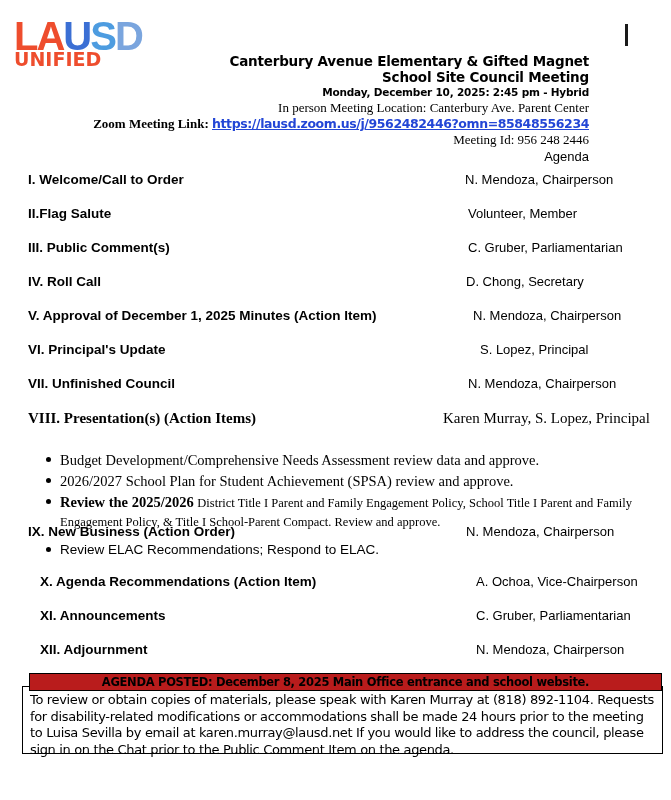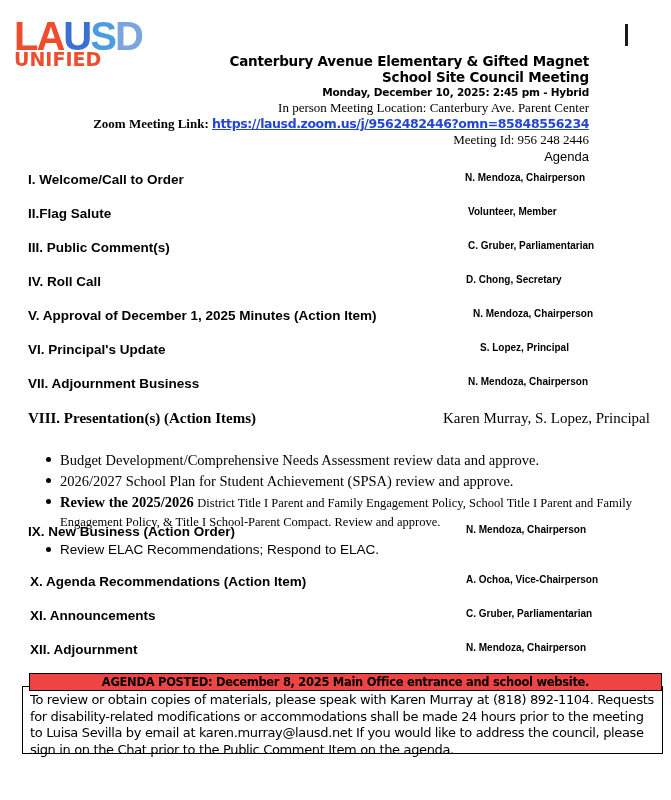--- a/index.html
+++ b/index.html
@@ -131,22 +131,22 @@
     top: 0;
     white-space: nowrap;
   }
   .sans-b {
     font-family: "Liberation Sans", sans-serif;
     font-weight: 700;
     font-size: 13.5px;
   }
   .sans-r {
     font-family: "Liberation Sans", sans-serif;
-    font-weight: 700;
-    font-size: 10px;
+    font-weight: 400;
+    font-size: 13px;
   }
   .serif-b {
     font-family: "Liberation Serif", serif;
     font-weight: 700;
     font-size: 15px;
   }
   .serif-r {
     font-family: "Liberation Serif", serif;
     font-weight: 400;
     font-size: 15px;
@@ -193,21 +193,21 @@
     width: 633px;
     height: 18px;
     border: 1.5px solid #000;
     box-sizing: border-box;
     text-align: center;
     font-family: "DejaVu Sans", sans-serif;
     font-weight: 700;
     font-size: 11.5px;
     line-height: 16px;
     letter-spacing: -0.3px;
-    background: #ef4444;
+    background: #b91c1c;
     z-index: 2;
   }
   #notice-box {
     position: absolute;
     left: 22px;
     top: 686px;
     width: 641px;
     height: 68px;
     border: 1.5px solid #000;
     box-sizing: border-box;
@@ -260,21 +260,21 @@
   </div>
   <div class="row">
     <span class="left sans-b">V. Approval of December 1, 2025 Minutes  (Action Item)</span>
     <span class="right sans-r" style="left:473px">N. Mendoza, Chairperson</span>
   </div>
   <div class="row">
     <span class="left sans-b">VI. Principal's Update</span>
     <span class="right sans-r" style="left:480px">S. Lopez, Principal</span>
   </div>
   <div class="row">
-    <span class="left sans-b">VII. Adjournment Business</span>
+    <span class="left sans-b">VII. Unfinished Council</span>
     <span class="right sans-r" style="left:468px">N. Mendoza, Chairperson</span>
   </div>
 
   <div class="row">
     <span class="left serif-b">VIII. Presentation(s) (Action Items)</span>
     <span class="right serif-r" style="left:443px">Karen Murray, S. Lopez, Principal</span>
   </div>
 </div>
 
 <div class="bullets" style="top:451px">
@@ -296,21 +296,21 @@
   <span class="sans-b" style="position:absolute; left:28px; top:0; white-space:nowrap;">IX. New Business (Action Order)</span>
   <span class="sans-r" style="position:absolute; left:466px; top:0; white-space:nowrap;">N. Mendoza, Chairperson</span>
 </div>
 <div class="bullets" style="top:541px">
   <div class="bullet-item b-sans">
     <span class="dot"></span>
     <span>Review ELAC Recommendations; Respond to ELAC.</span>
   </div>
 </div>
 
-<div style="position:absolute; left:2px; top:574px; width:657px;">
+<div style="position:absolute; left:12px; top:574px; width:657px;">
   <div class="row">
     <span class="left sans-b">X. Agenda Recommendations (Action Item)</span>
     <span class="right sans-r" style="left:464px">A. Ochoa, Vice-Chairperson</span>
   </div>
   <div class="row">
     <span class="left sans-b">XI. Announcements</span>
     <span class="right sans-r" style="left:464px">C. Gruber, Parliamentarian</span>
   </div>
   <div class="row">
     <span class="left sans-b">XII.  Adjournment</span>

